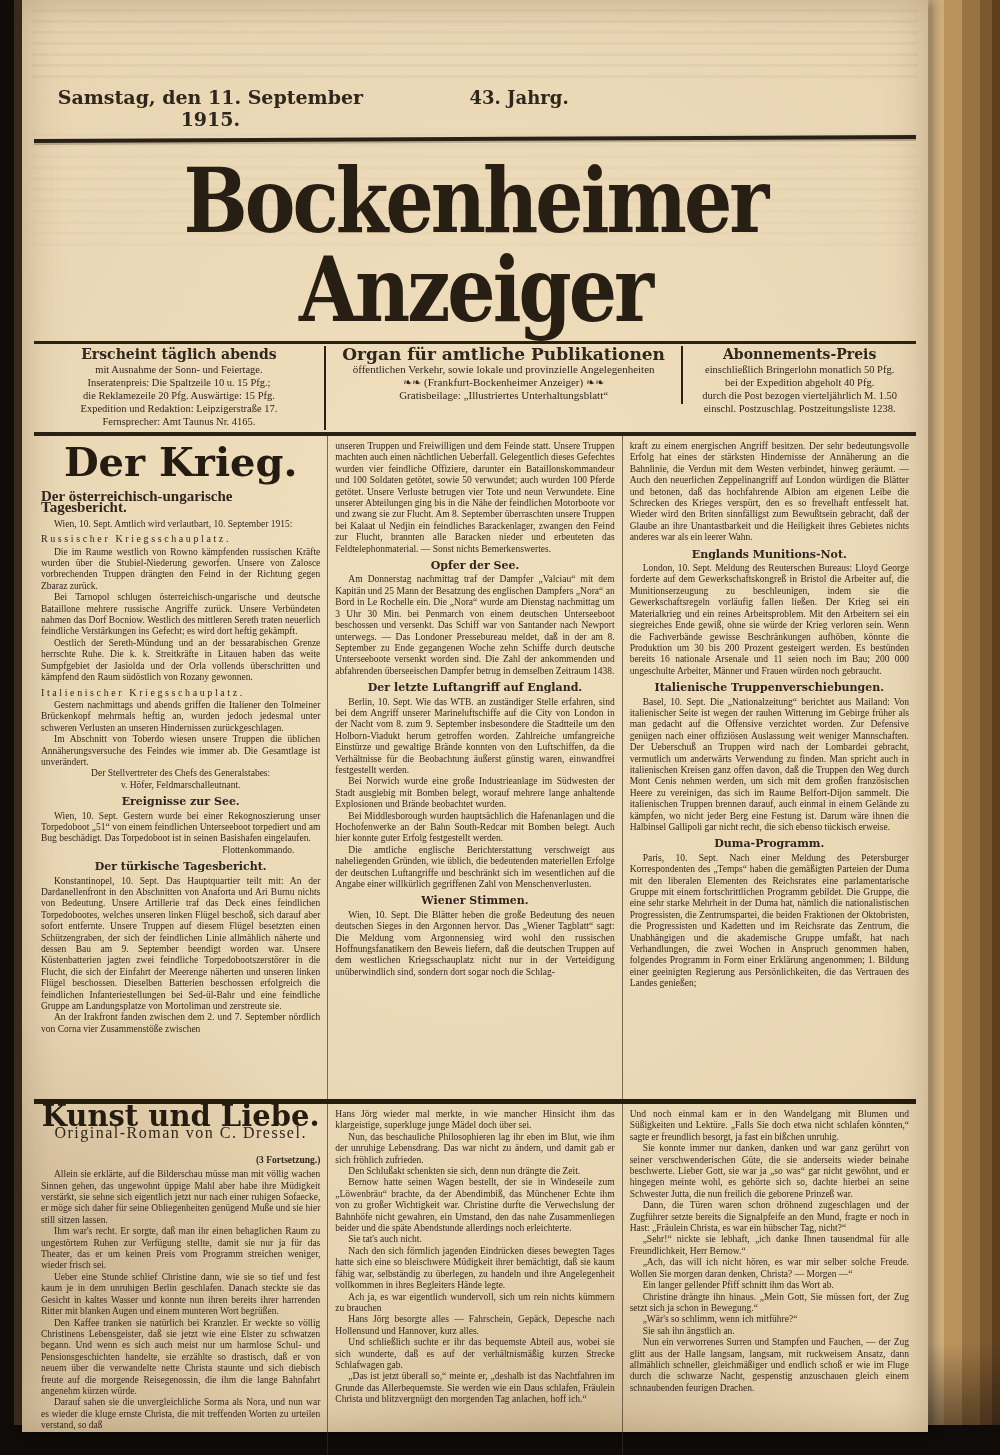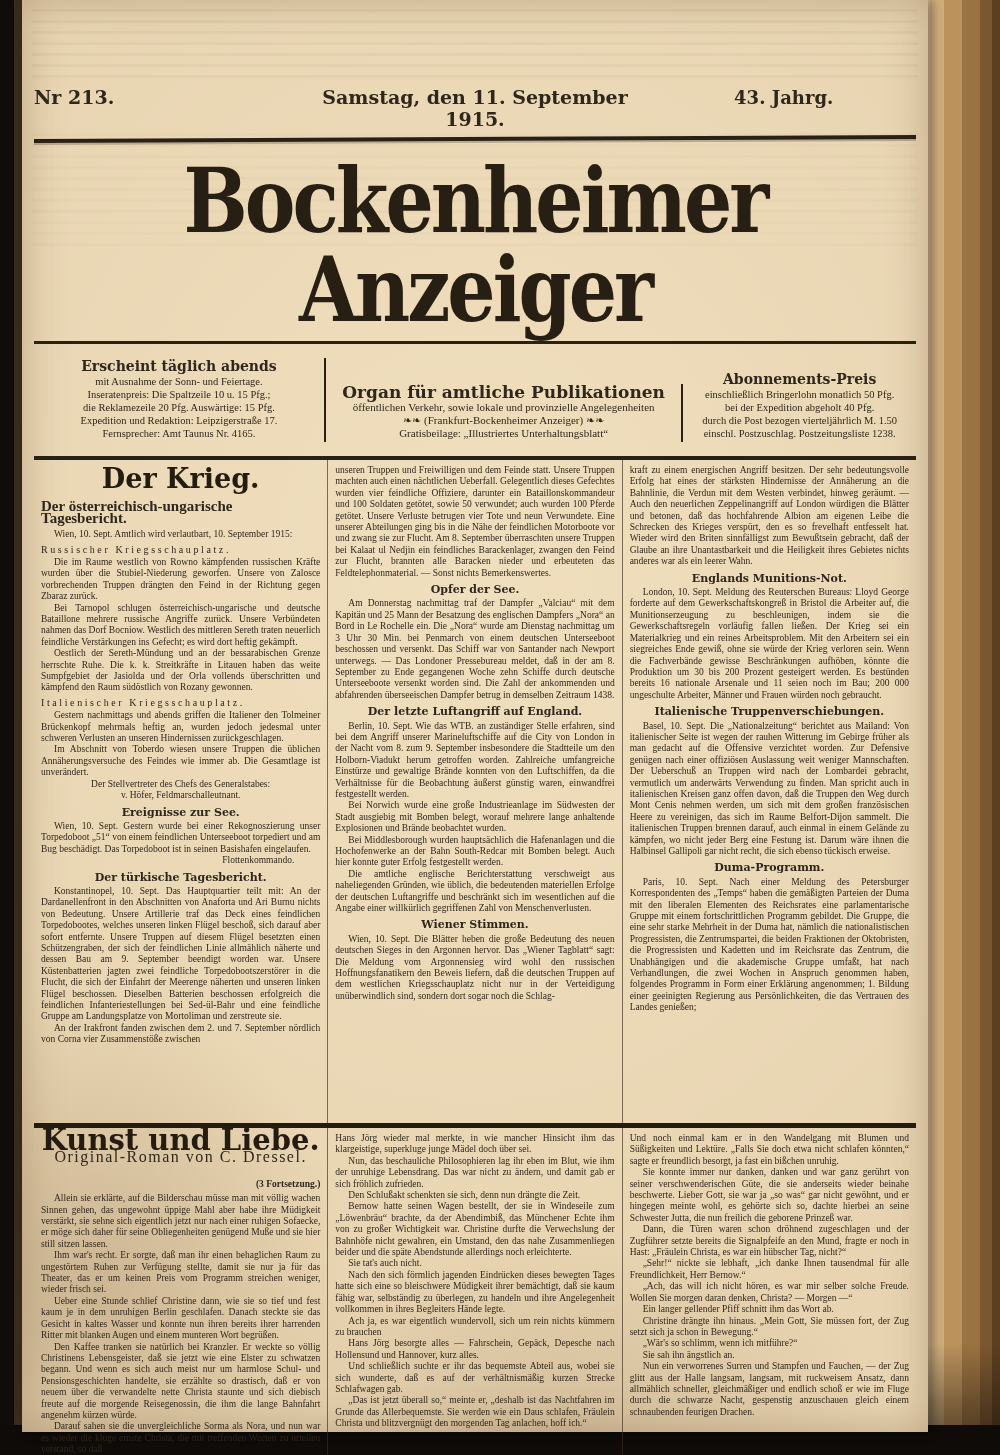--- a/index.html
+++ b/index.html
@@ -27,21 +27,21 @@
   .issue-no{font-size:19px;width:30%;}
   .issue-date{font-size:19px;width:40%;text-align:center;}
   .issue-year{font-size:18px;width:30%;text-align:center;}
   .rule-a{height:4px;background:#2a2116;margin-top:7px;box-shadow:0 2px 0 rgba(42,33,22,.25);transform:rotate(-.25deg);}
   
   .masthead{text-align:center;font-family:"DejaVu Serif",serif;font-weight:bold;
     font-size:76px;letter-spacing:-3px;color:#281f14;line-height:1;
     padding:28px 0 20px;transform:scaleY(1.18);transform-origin:center;}
   
   .info-row{display:flex;border-top:3px solid #2a2116;border-bottom:4px solid #2a2116;
-    padding:14px 0;align-items:flex-end;}
+    padding:2px 0;align-items:flex-start;}
   .info-box{padding:2px 10px;font-size:10.5px;line-height:13px;text-align:center;}
   .ib-left{width:33%;border-right:2px solid #2a2116;}
   .ib-mid{width:41%;border-right:2px solid #2a2116;}
   .ib-right{width:26%;}
   .info-title{font-weight:bold;font-size:14px;margin-bottom:2px;font-family:"DejaVu Serif",serif;}
   .ib-mid .info-title{font-size:17px;}
   .infoline{white-space:nowrap;overflow:hidden;}
   .ib-mid .infoline{font-size:11px;}
   
   .cols{display:flex;}
@@ -52,41 +52,40 @@
   .feu .col{height:372px;}
   .rule-b{height:5px;background:#241c11;}
   
   .blk{margin:0;}
   .para{text-indent:13px;}
   .cont{}
   .chead{text-align:center;font-weight:bold;font-size:11px;margin:5px 0 3px;font-family:"DejaVu Serif",serif;}
   .spaced{letter-spacing:2.6px;font-size:10px;margin:3px 0 2px;text-align:left;}
   .cline{text-align:center;}
   .rline{text-align:right;padding-right:26px;}
-  .headline{font-family:"DejaVu Serif",serif;font-weight:bold;font-size:27px;line-height:1.05;
+  .headline{font-family:"DejaVu Serif",serif;font-weight:bold;font-size:40px;line-height:1.05;
     text-align:center;letter-spacing:0;margin:0 0 8px;color:#241c11;}
   .tagline{font-family:Liberation Serif, serif;font-weight:bold;font-size:15px;margin:0 0 5px;text-align:left;}
   .title{font-family:"DejaVu Serif",serif;font-weight:bold;font-size:29px;text-align:center;margin:2px 0 5px;color:#241c11;}
   .byline{text-align:center;font-weight:normal;font-size:16px;letter-spacing:1.5px;margin-bottom:16px;}
   .note{text-align:right;font-weight:bold;font-size:9.5px;margin-bottom:3px;}
 </style>
 </head>
 <body>
 
 <div class="scene">
   <div class="stack"></div>
   <div class="floor"></div>
 
   <div class="page">
     <div class="ghost" style="top:8px;height:70px;"></div>
     <div class="ghost" style="top:128px;height:118px;opacity:.3;"></div>
 
     <div class="inner">
       <div class="issue-row">
-        <div class="issue-no">Nr  213.</div>
         <div class="issue-date">Samstag, den 11. September 1915.</div>
         <div class="issue-year">43. Jahrg.</div>
       </div>
       <div class="rule-a"></div>
 
       <div class="masthead">Bockenheimer Anzeiger</div>
 
       <div class="info-row">
         <div class="info-box ib-left">
           <div class="info-title">Erscheint täglich abends</div>

